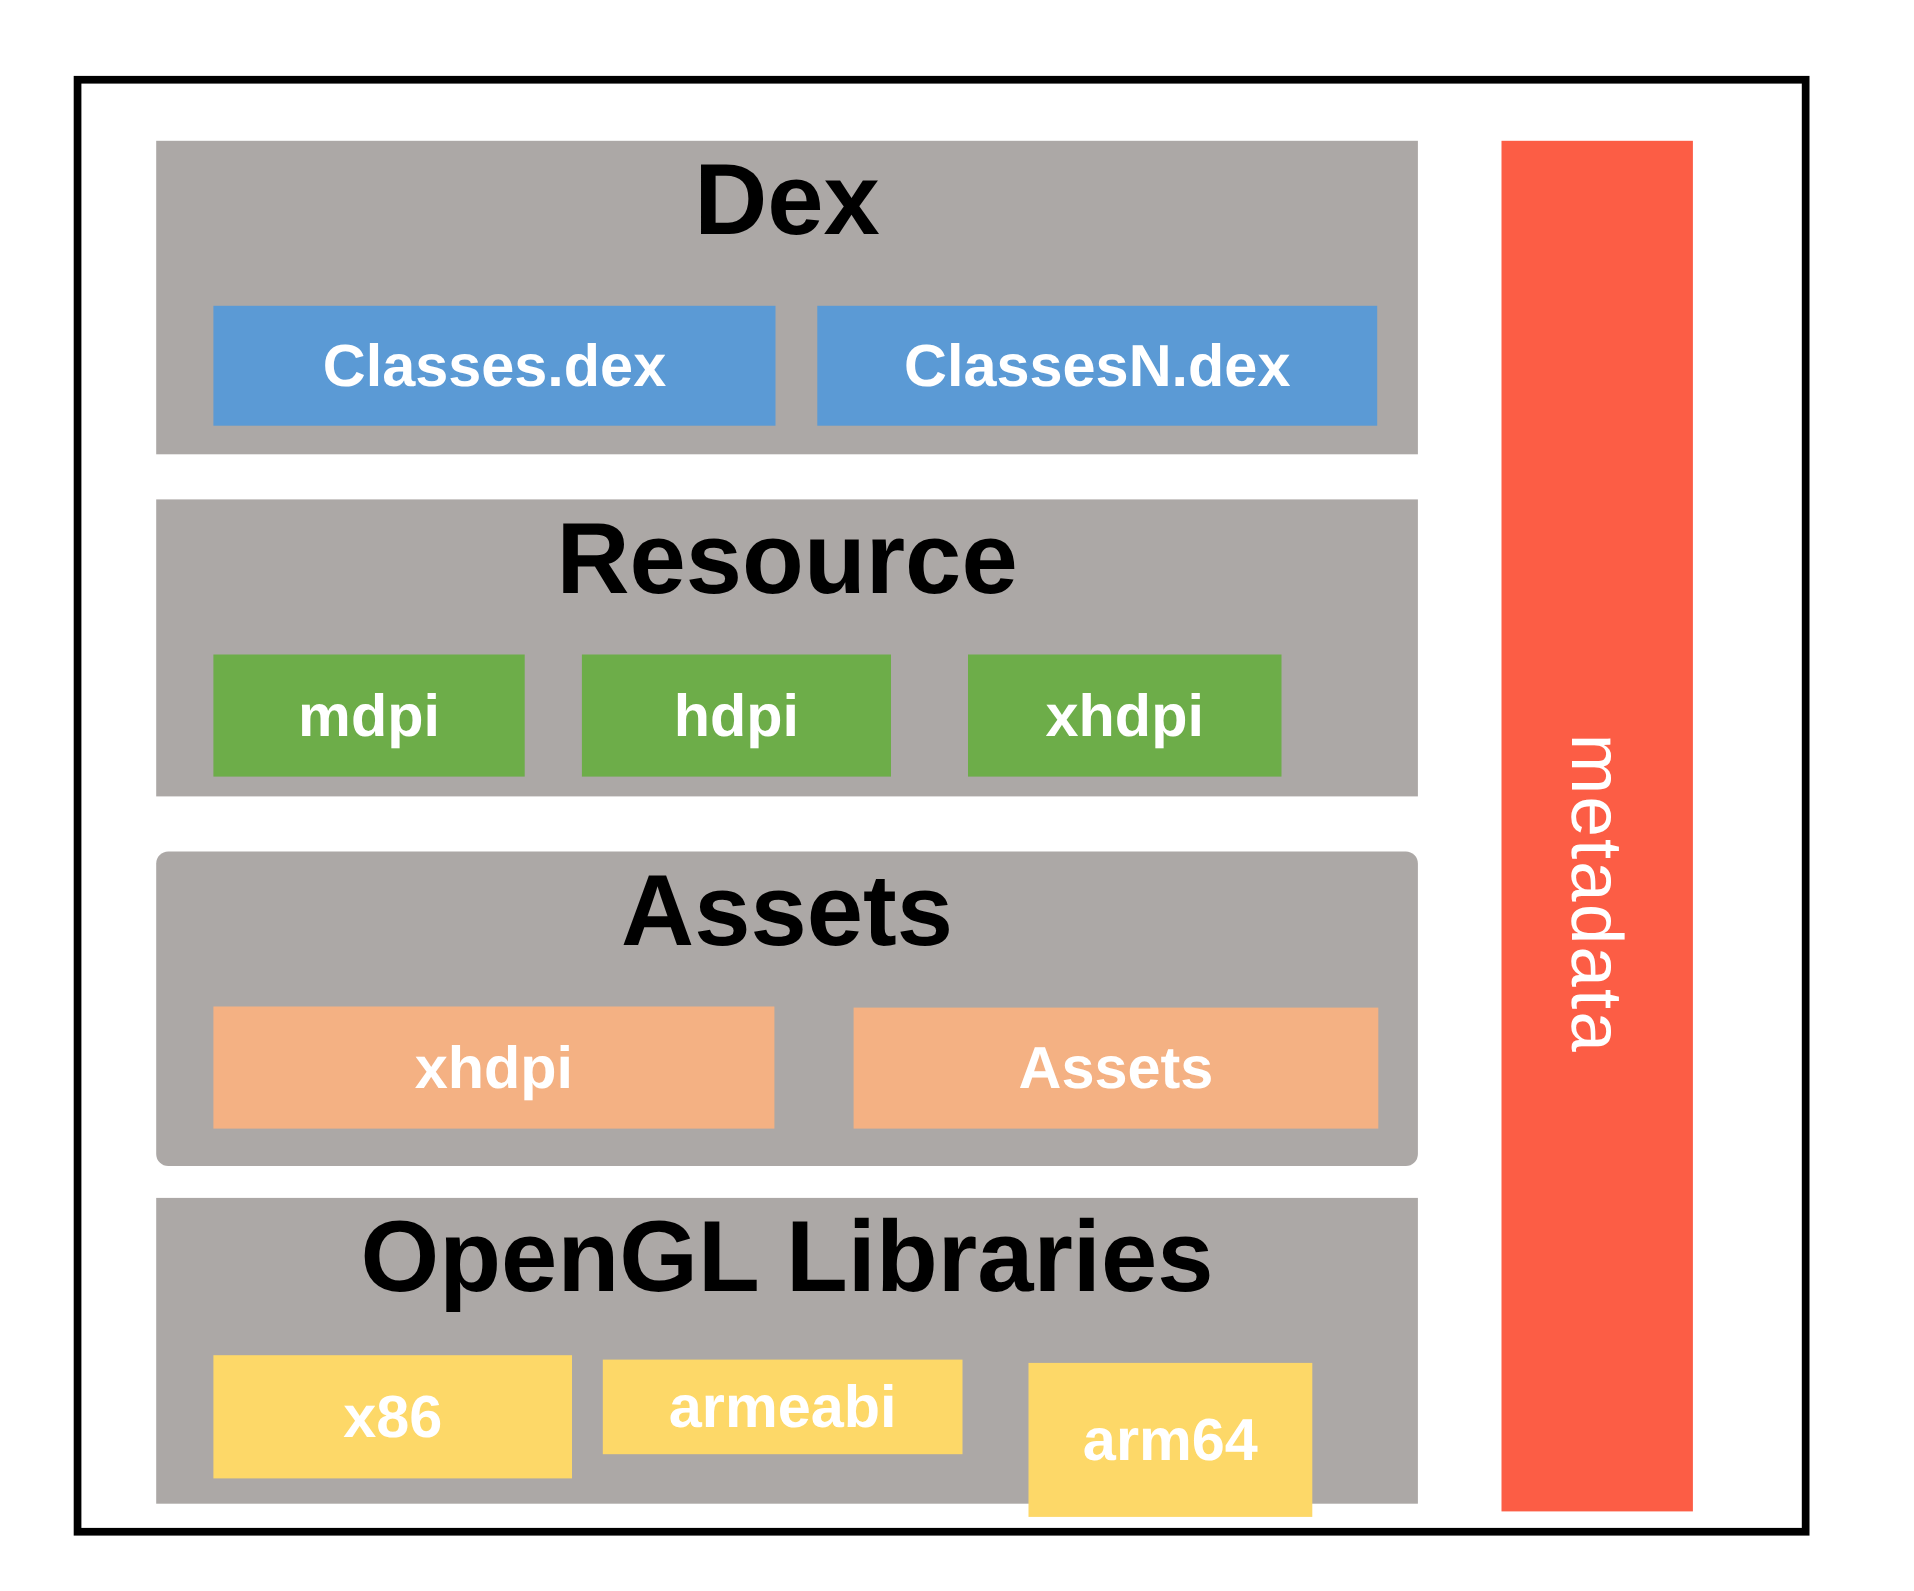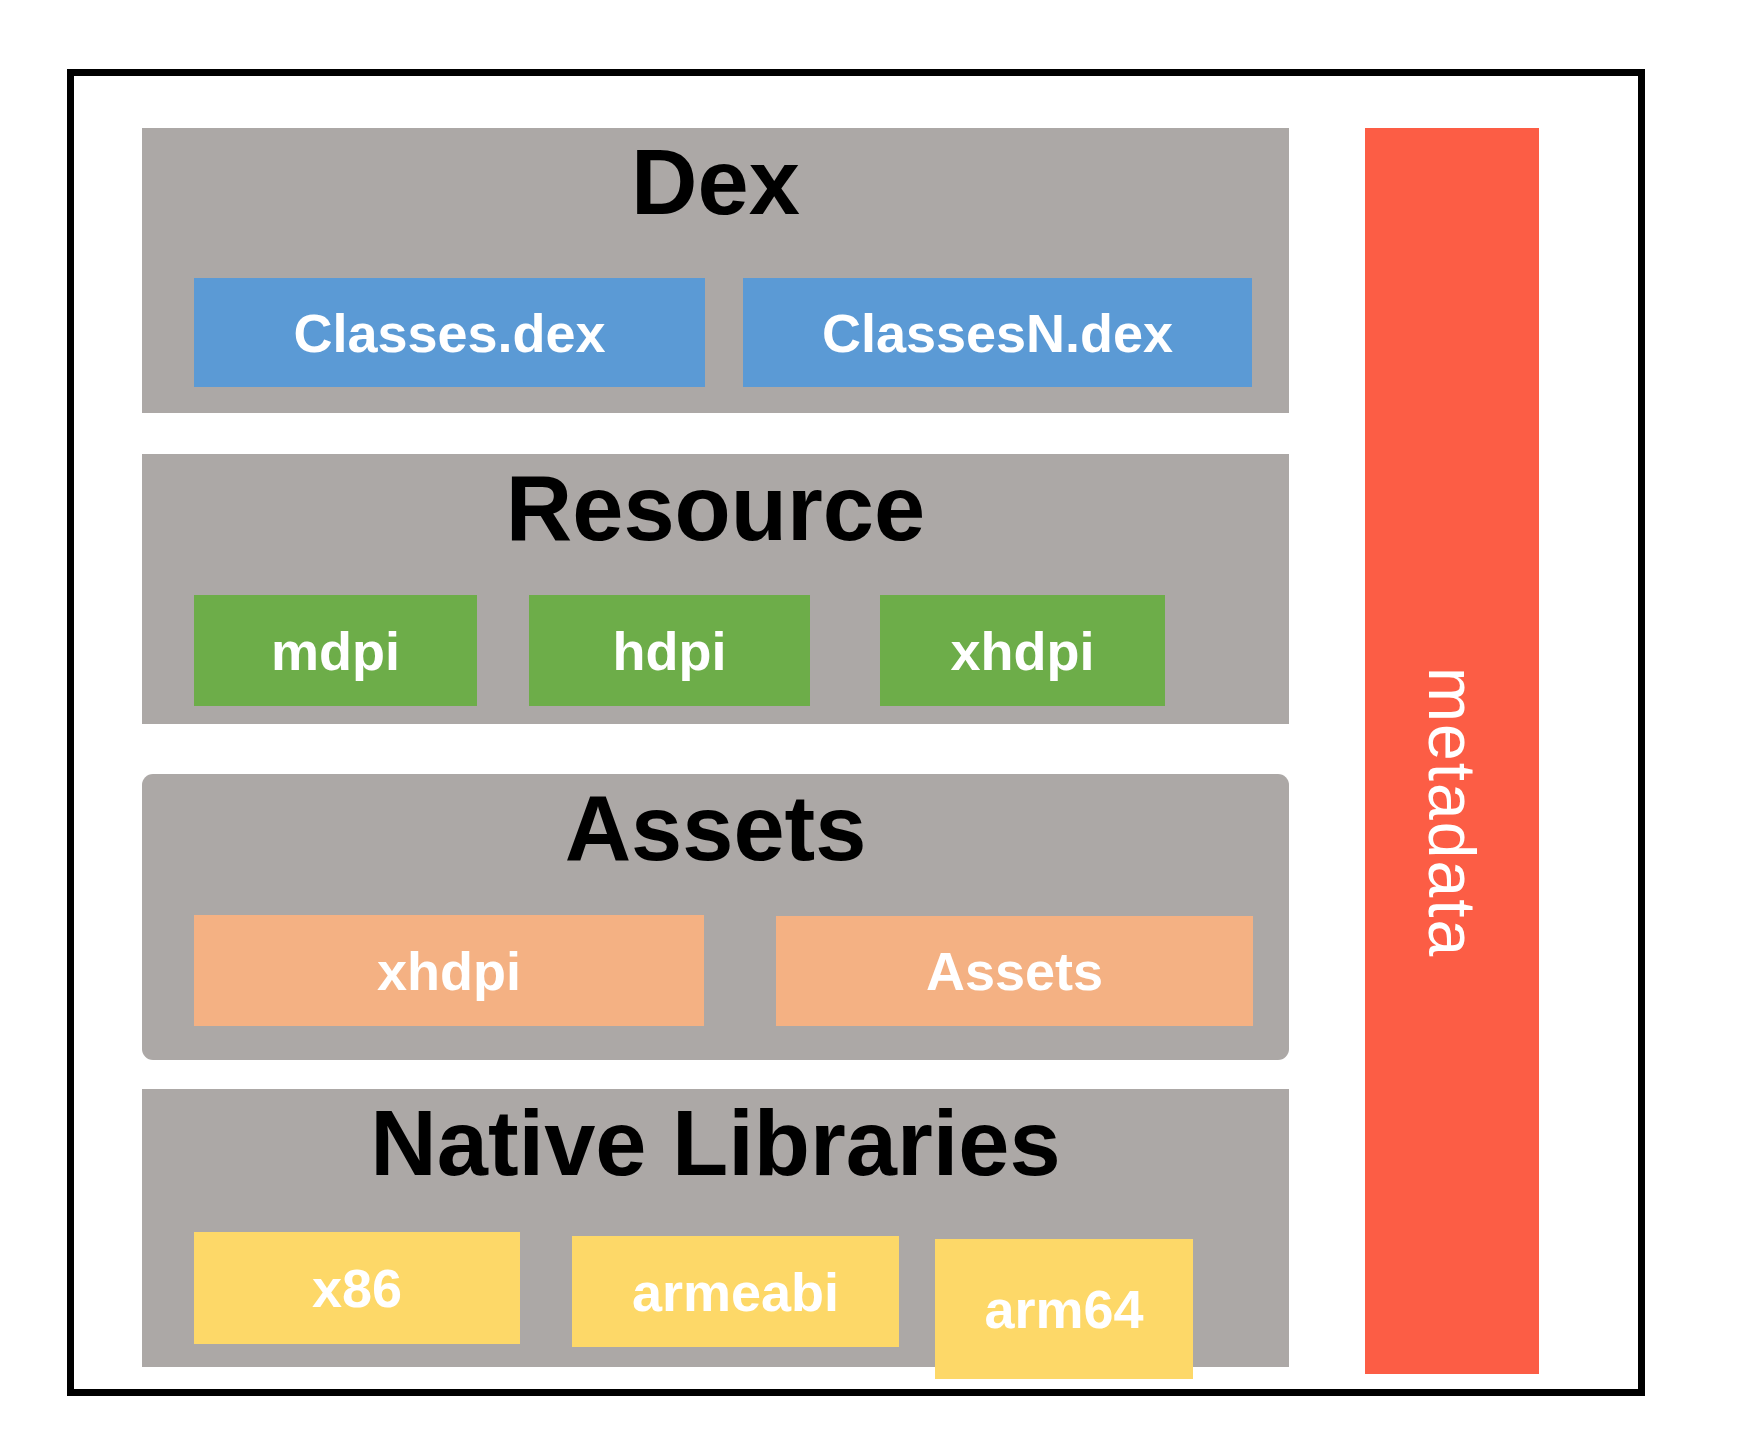--- a/index.html
+++ b/index.html
@@ -31,21 +31,21 @@
   #box-mdpi  { left:52px;  top:141px; width:283px; height:111px; }
   #box-hdpi  { left:387px; top:141px; width:281px; height:111px; }
   #box-xhdpi { left:738px; top:141px; width:285px; height:111px; }
 
   
   #box-html   { left:52px;  top:141px; width:510px; height:111px; }
   #box-opengl { left:634px; top:142px; width:477px; height:110px; }
 
   
   #box-x86     { left:52px;  top:143px; width:326px; height:112px; }
-  #box-armeabi { left:430px; top:147px; width:327px; height:111px; }
+  #box-armeabi { left:406px; top:147px; width:327px; height:86px; }
   #box-arm64   { left:793px; top:150px; width:258px; height:140px; }
 
   .metadata-bar { position:absolute; left:1365px; top:128px; width:174px; height:1246px;
                   display:flex; align-items:center; justify-content:center; }
   .metadata-label { writing-mode:vertical-rl; text-orientation:mixed;
                     font-size:66px; font-weight:normal; letter-spacing:2px;
                     transform:translateY(62px); }
 </style>
 </head>
 <body>
@@ -69,21 +69,21 @@
     <div class="box" id="box-xhdpi" style="background-color: rgb(109, 173, 73); color: rgb(255, 255, 255);">xhdpi</div>
   </div>
 
   <div class="section" id="sec-assets" style="background-color: rgb(172, 168, 166); border-radius: 11px;">
     <div class="section-title" style="color: rgb(0, 0, 0);">Assets</div>
     <div class="box" id="box-html" style="background-color: rgb(244, 177, 131); color: rgb(255, 255, 255);">xhdpi</div>
     <div class="box" id="box-opengl" style="background-color: rgb(244, 177, 131); color: rgb(255, 255, 255);">Assets</div>
   </div>
 
   <div class="section" id="sec-native" style="background-color: rgb(172, 168, 166);">
-    <div class="section-title" style="color: rgb(0, 0, 0);">Native Libraries</div>
+    <div class="section-title" style="color: rgb(0, 0, 0);">OpenGL Libraries</div>
     <div class="box" id="box-x86" style="background-color: rgb(253, 216, 104); color: rgb(255, 255, 255);">x86</div>
     <div class="box" id="box-armeabi" style="background-color: rgb(253, 216, 104); color: rgb(255, 255, 255);">armeabi</div>
     <div class="box" id="box-arm64" style="background-color: rgb(253, 216, 104); color: rgb(255, 255, 255);">arm64</div>
   </div>
 
   <div class="metadata-bar" style="background-color: rgb(252, 93, 69);">
     <div class="metadata-label" style="color: rgb(255, 255, 255);">metadata</div>
   </div>
 </div>
 

